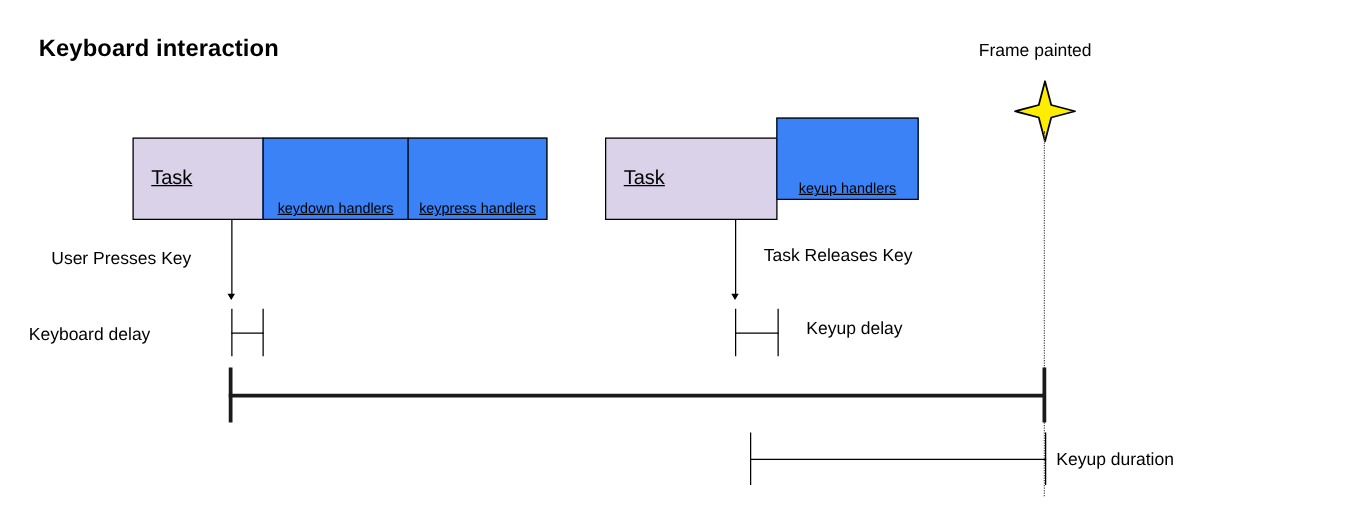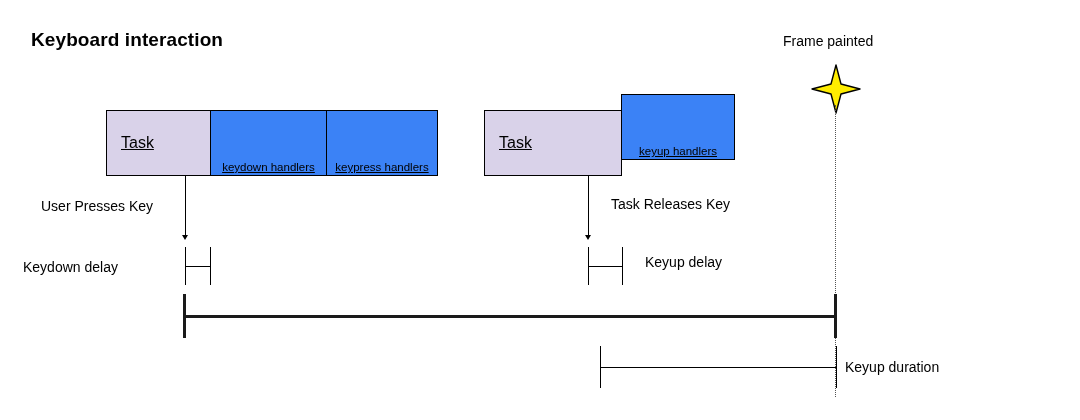--- a/index.html
+++ b/index.html
@@ -126,21 +126,21 @@
     <span>keyup handlers</span>
   </div>
 
   <div class="abs vline" style="left:588px; top:176px; height:62px;"></div>
   <div class="abs arrow-dot" style="left:585px; top:235px;"></div>
   <div class="abs caption" style="left:611px; top:196px;">Task Releases Key</div>
 
   <div class="abs vline" style="left:185px; top:247px; height:38px;"></div>
   <div class="abs vline" style="left:210px; top:247px; height:38px;"></div>
   <div class="abs hline" style="left:185px; top:266px; width:26px;"></div>
-  <div class="abs caption" style="left:23px; top:259px;">Keydown delay</div>
+  <div class="abs caption" style="left:23px; top:259px;">Keyboard delay</div>
 
   <div class="abs vline" style="left:588px; top:247px; height:38px;"></div>
   <div class="abs vline" style="left:622px; top:247px; height:38px;"></div>
   <div class="abs hline" style="left:588px; top:266px; width:35px;"></div>
   <div class="abs caption" style="left:645px; top:254px;">Keyup delay</div>
 
   <div class="abs vline-thick" style="left:183px; top:294px; height:44px;"></div>
   <div class="abs vline-thick" style="left:834px; top:294px; height:44px;"></div>
   <div class="abs hline-thick" style="left:183px; top:315px; width:653px;"></div>
 

